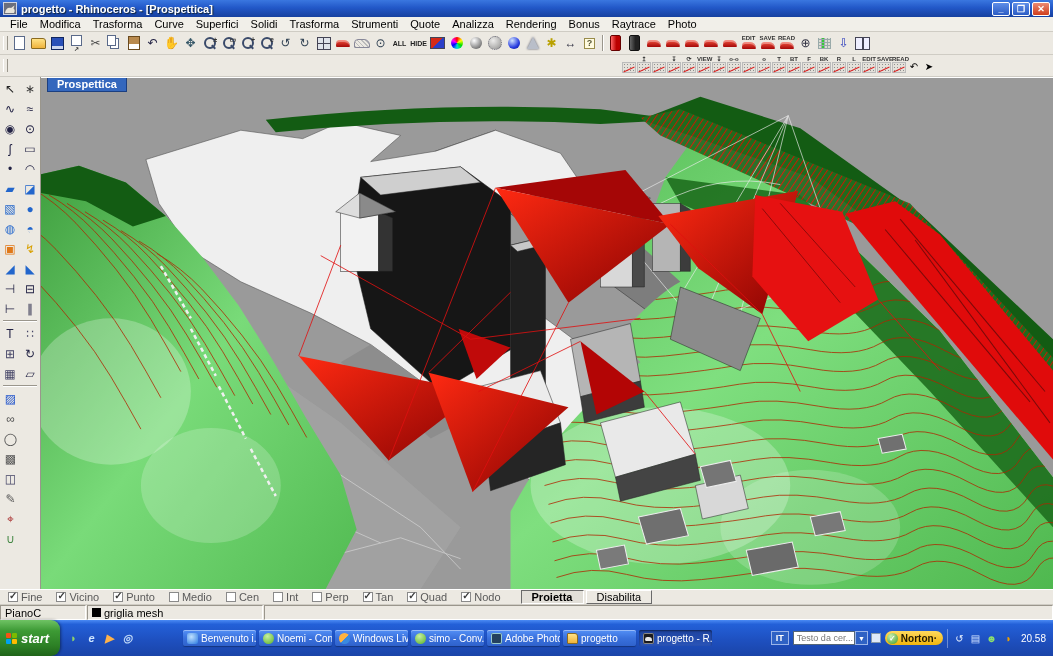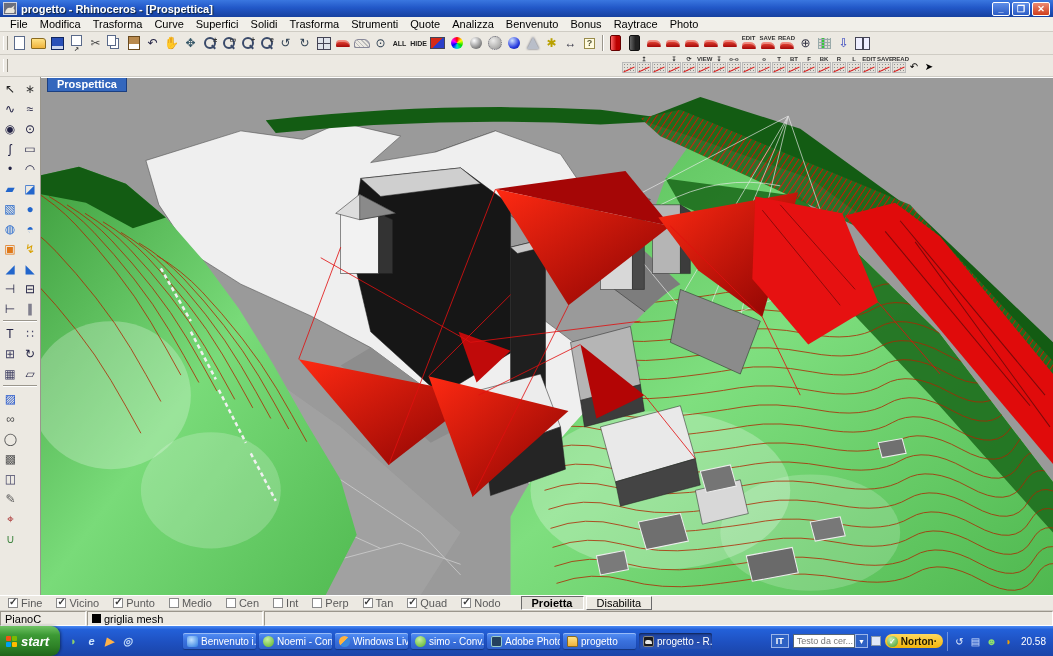--- a/index.html
+++ b/index.html
@@ -99,21 +99,21 @@
   .statusbar{flex:0 0 16px;background:#ece9e2;display:flex;align-items:stretch;border-top:1px solid #cfccc4;}
   .scell{border:1px solid;border-color:#9a968c #fff #fff #9a968c;display:flex;align-items:center;padding:0 4px;margin-right:1px;white-space:nowrap;overflow:hidden;}
   .scell.coords{justify-content:space-between;}
   .scell .sq{width:9px;height:9px;background:#000;margin-right:3px;flex:0 0 9px;}
   .scell.bold{font-weight:bold;}
   .scell.center{justify-content:center;}
   .sfill{flex:1;border:1px solid;border-color:#9a968c #fff #fff #9a968c;}
 
   
   .taskbar{flex:0 0 19px;background:linear-gradient(180deg,#4a8af4 0%,#2360d8 12%,#1e50c0 55%,#1a44a8 100%);display:flex;align-items:center;color:#fff;}
-  .startbtn{height:30px;flex:0 0 60px;display:flex;align-items:center;gap:4px;padding:0 10px 0 6px;border-radius:0 9px 9px 0;
+  .startbtn{height:36px;flex:0 0 60px;display:flex;align-items:center;gap:4px;padding:0 10px 0 6px;border-radius:0 9px 9px 0;
     background:linear-gradient(180deg,#6fc364 0%,#3d9a35 30%,#2d8126 70%,#1f6419 100%);box-shadow:1px 0 3px rgba(0,0,0,.45);font-weight:bold;font-style:italic;font-size:13px;cursor:default;}
   .flag{width:11px;height:11px;position:relative;flex:0 0 11px;}
   .flag::before{content:"";position:absolute;width:5px;height:5px;left:0;top:0;background:#f65314;box-shadow:6px 0 0 #7cbb00,0 6px 0 #00a1f1,6px 6px 0 #ffbb00;border-radius:1px;}
   .ql{display:flex;align-items:center;gap:3px;padding:0 6px;}
   .qli{width:15px;height:15px;display:flex;align-items:center;justify-content:center;font-size:11px;font-weight:bold;cursor:default;}
   .tasks{display:flex;align-items:center;gap:3px;margin-left:42px;}
   .taskbtn{flex:0 0 73px;width:73px;height:16px;border-radius:2px;display:flex;align-items:center;gap:3px;padding:0 4px;font-size:10px;
     background:linear-gradient(180deg,#5490f6,#3a71dd 50%,#2f62cc);box-shadow:inset 0 1px 0 rgba(255,255,255,.4),0 1px 1px rgba(0,0,0,.3);cursor:default;white-space:nowrap;overflow:hidden;}
   .taskbtn.active{background:linear-gradient(180deg,#1d43a0,#2a54b8);box-shadow:inset 0 1px 2px rgba(0,0,0,.5);}
   .tic{width:11px;height:11px;flex:0 0 11px;border-radius:2px;display:inline-block;}
@@ -167,21 +167,21 @@
   <span class="menuitem">File</span>
       <span class="menuitem">Modifica</span>
       <span class="menuitem">Trasforma</span>
       <span class="menuitem">Curve</span>
       <span class="menuitem">Superfici</span>
       <span class="menuitem">Solidi</span>
       <span class="menuitem">Trasforma</span>
       <span class="menuitem">Strumenti</span>
       <span class="menuitem">Quote</span>
       <span class="menuitem">Analizza</span>
-      <span class="menuitem">Benvenuto</span>
+      <span class="menuitem">Rendering</span>
       <span class="menuitem">Bonus</span>
       <span class="menuitem">Raytrace</span>
       <span class="menuitem">Photo</span>
     </div>
 
 
   <div class="tbrow">
     <span style="display:flex">
 
     <span class="tbi sh-page">

